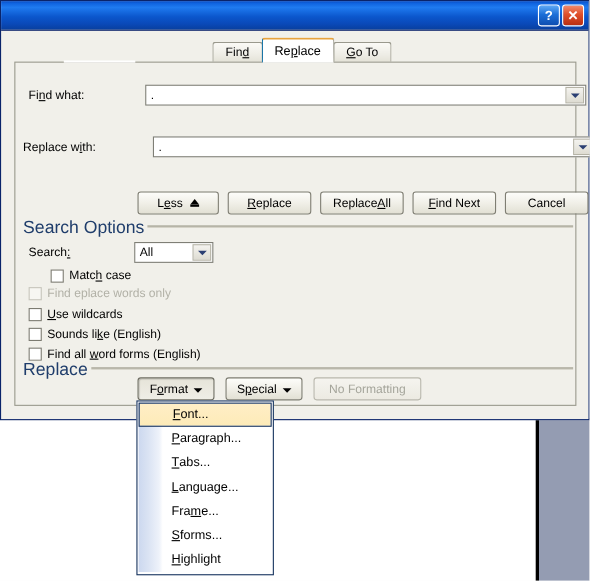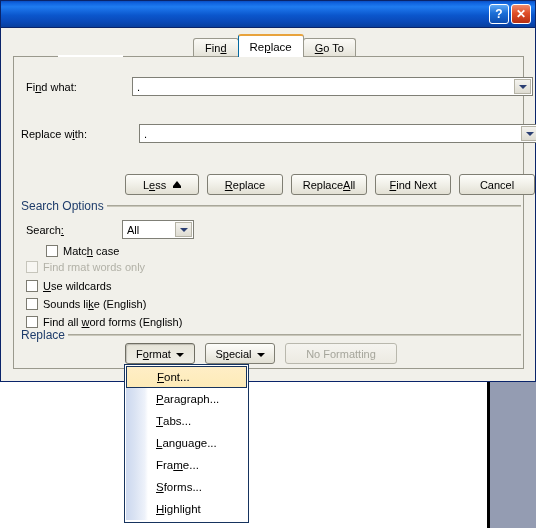--- a/index.html
+++ b/index.html
@@ -268,21 +268,21 @@
     border-left: 4px solid transparent;
     border-right: 4px solid transparent;
     border-top: 4px solid #000;
     position: relative;
     top: 1px;
   }
 
   
   .group-label {
     position: absolute;
-    font-size: 12px;
+    font-size: 16px;
     color: #1f3d6b;
     background: #f1f0ea;
     padding: 0 3px;
     z-index: 2;
     white-space: nowrap;
   }
   .group-line {
     position: absolute;
     height: 1px;
     background: #c9c7ba;
@@ -318,21 +318,21 @@
   
   #format-row {
     position: absolute;
     left: 124px;
     top: 342px;
     display: flex;
     gap: 10px;
   }
   #btn-format { width: 70px; }
   #btn-special { width: 70px; }
-  #btn-no-formatting { width: 112px; }
+  #btn-no-formatting { width: 98px; }
 
   
   #format-menu {
     position: absolute;
     left: 124px;
     top: 364px;
     width: 125px;
     box-sizing: border-box;
     border: 1px solid #16335e;
     background: #ffffff;
@@ -471,21 +471,21 @@
     </div>
   </div>
 
   <div class="check-row" style="left:25px; top:242px;margin-left:20px;">
     <span class="checkbox"></span>
     <span class="check-label"><span>Matc</span><span class="u">h</span><span> case</span></span>
   </div>
 
   <div class="check-row disabled" style="left:25px; top:258px;">
     <span class="checkbox"></span>
-    <span class="check-label"><span>Find rmat words only</span><span class="u"></span><span></span></span>
+    <span class="check-label"><span>Find eplace words only</span><span class="u"></span><span></span></span>
   </div>
 
   <div class="check-row" style="left:25px; top:295px;">
     <span class="checkbox"></span>
     <span class="check-label"><span>Sounds li</span><span class="u">k</span><span>e (English)</span></span>
   </div>
 
   <div class="check-row" style="left:25px; top:277px;">
     <span class="checkbox"></span>
     <span class="check-label"><span></span><span class="u">U</span><span>se wildcards</span></span>

